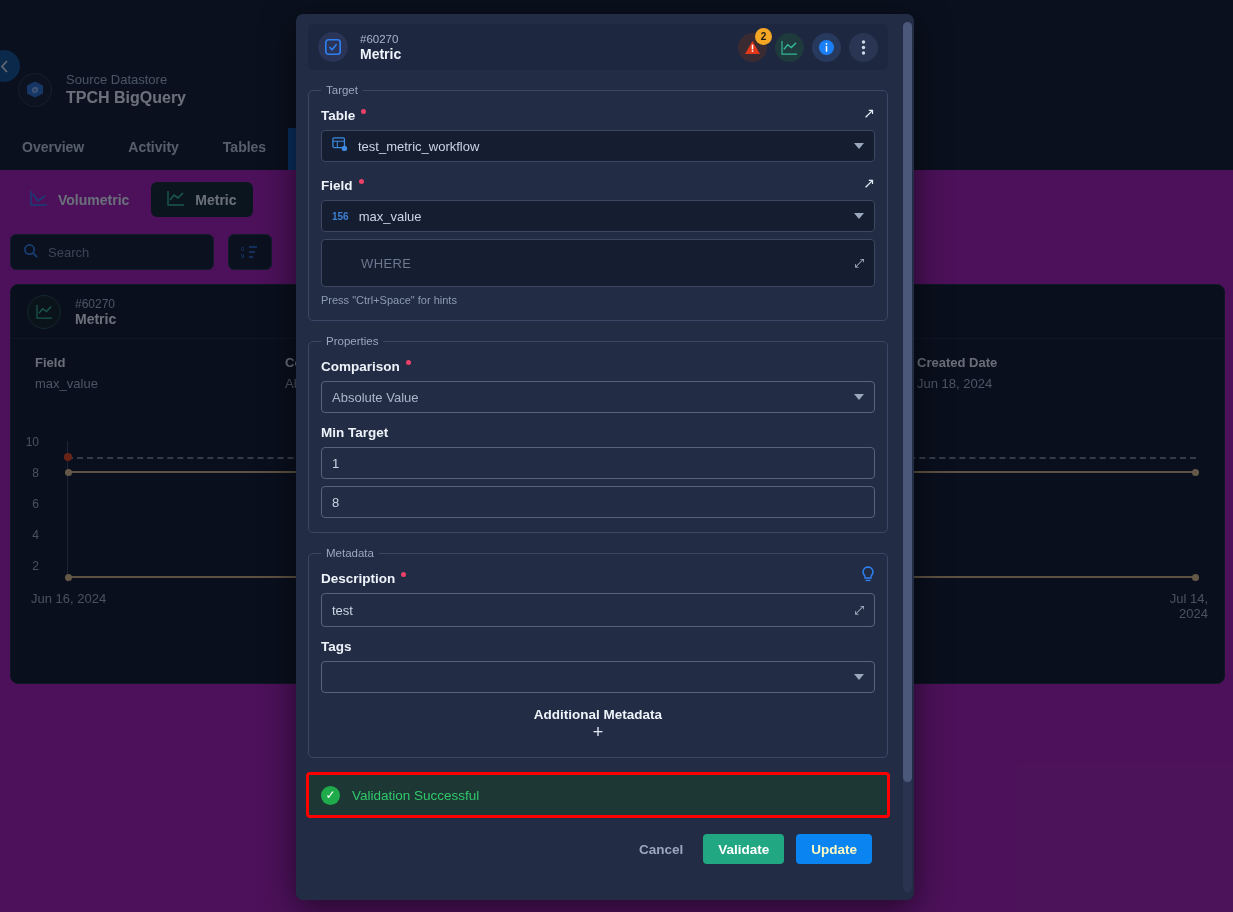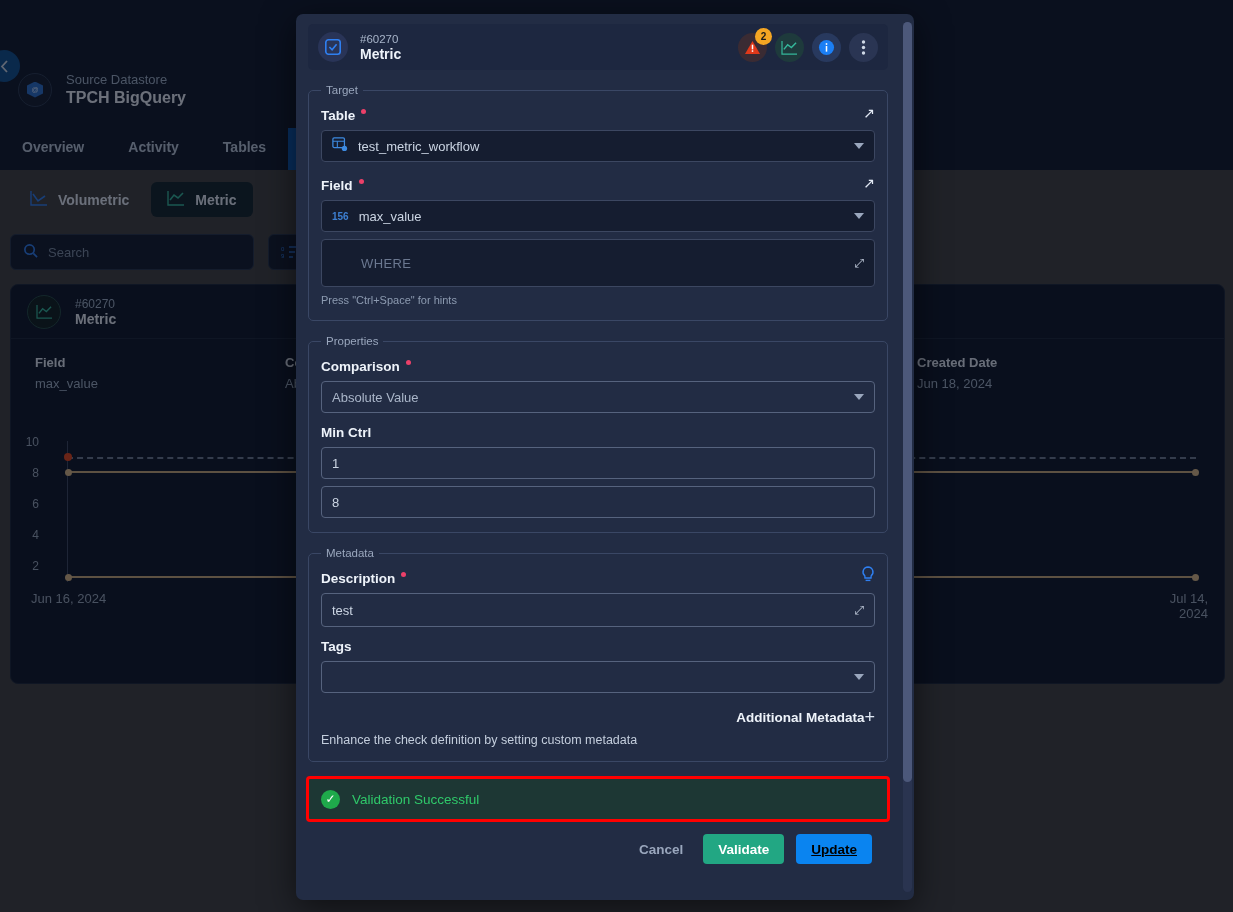--- a/index.html
+++ b/index.html
@@ -7,21 +7,21 @@
     width: 1233px; height: 912px;
     background: #0e1525;
     font-family: "Liberation Sans", sans-serif;
     overflow: hidden;
     position: relative;
   }
 
   
   #bg-page {
     position: absolute; inset: 0;
-    background: #404040;
+    background: #a21caf;
   }
   .bg-header {
     position: absolute; top: 0; left: 0; width: 100%; height: 170px;
     background: #101a2c;
   }
   .back-btn {
     position: absolute; left: -12px; top: 50px;
     width: 32px; height: 32px; border-radius: 16px;
     background: #11508f;
     display: flex; align-items: center; justify-content: center;
@@ -41,21 +41,21 @@
   .bg-tabs { position: absolute; left: 0; top: 128px; display: flex; align-items: flex-end; height: 42px; }
   .bg-tab { padding: 11px 22px; color: #b9c6d8; font-size: 14px; height: 42px; font-weight: bold; }
   .bg-tab.active { background: #0d5cb6; color: #ffffff; }
 
   .subtabs { position: absolute; left: 14px; top: 182px; display: flex; gap: 6px; align-items: center; }
   .subtab { display: flex; align-items: center; gap: 10px; padding: 8px 16px; border-radius: 6px; color: #e4ebf5; font-size: 14px; font-weight: bold;}
   .subtab.active { background: #12242b; }
 
   .bg-searchrow { position: absolute; left: 10px; top: 234px; display: flex; gap: 14px; }
   .bg-search {
-    width: 244px; height: 36px; border: 1px solid #26344a; border-radius: 6px;
+    width: 204px; height: 36px; border: 1px solid #26344a; border-radius: 6px;
     background: #121b2d; display: flex; align-items: center; gap: 10px; padding: 0 12px;
   }
   .bg-search .ph { color: #7d8da3; font-size: 13px; }
   .bg-filter { width: 44px; height: 36px; border: 1px solid #26344a; border-radius: 6px; background:#121b2d; display:flex;align-items:center;justify-content:center;}
 
   .bg-card {
     position: absolute; left: 10px; top: 284px; width: 1215px; height: 400px;
     border: 1px solid #1c2739; border-radius: 8px; background: #0f1828;
   }
   .bg-card-head { height: 54px; border-bottom: 1px solid #1c2739; display:flex; align-items:center; gap: 14px; padding: 0 16px; }
@@ -130,38 +130,38 @@
   }
   .inp.dark { background: #151d30; border-color: #3c4761; }
   .inp .val { color: #cbd5e3; font-size: 13px; }
   .inp .ph { color: #6b7890; font-size: 13px; letter-spacing: .4px; }
   .caret { margin-left: auto; width:0;height:0;border-left:5px solid transparent;border-right:5px solid transparent;border-top:6px solid #9aa7bd; }
   .expand { margin-left: auto; color: #c3cddd; font-size: 12px; }
   .hint { color: #8d9bb1; font-size: 11px; margin-top: 7px; }
   .num-ico { color: #3d7fd1; font-size: 10px; font-weight: bold; }
   .bulb { color: #2f7ff0; font-size: 15px; }
 
-  .addmeta-row { display:flex; align-items:center; justify-content: flex-end; margin-top: 14px; }
+  .addmeta-row { display:flex; align-items:center; justify-content: space-between; margin-top: 14px; flex-direction: column; }
   .addmeta-t { color: #eef3fa; font-size: 13.5px; font-weight: bold; }
   .addmeta-s { color: #c4cedd; font-size: 12.5px; margin-top: 5px; }
   .plus { color: #dfe7f3; font-size: 18px; }
 
   .valbanner {
     margin: 14px 10px 0 10px; height: 46px; background: #1d3734;
     border: 3px solid #ff0000; border-radius: 4px;
     display: flex; align-items: center; gap: 12px; padding: 0 12px;
   }
   .vb-ico { width: 19px; height: 19px; border-radius: 10px; background: #1faa4b; display:flex;align-items:center;justify-content:center; color:#fff; font-size:12px;}
   .vb-txt { color: #2fc96a; font-size: 13.5px; }
 
   .m-foot { position: absolute; right: 28px; bottom: 36px; display: flex; align-items: center; gap: 12px; }
   .btn { height: 30px; border-radius: 4px; display:flex;align-items:center;justify-content:center; font-size: 13.5px; font-weight: bold;}
   .btn-cancel { color: #9aa7bd; background: transparent; padding: 0 8px; }
   .btn-validate { background: #22a783; color: #fff; padding: 0 15px; }
-  .btn-update { background: #0a84f0; color: #000000; padding: 0 15px; text-decoration: underline; }
+  .btn-update { background: #0a84f0; color: #fef9c3; padding: 0 15px; }
 
   .m-scroll { position: absolute; right: 2px; top: 8px; width: 9px; height: 870px; }
   .m-scroll-track { position:absolute; inset:0; background: #2a3450; border-radius: 5px;}
   .m-scroll-thumb { position: absolute; top: 0; left: 0; width: 9px; height: 760px; background: #4c587a; border-radius: 5px; }
 </style>
 </head>
 <body>
 
 <div id="bg-page">
 
@@ -404,21 +404,21 @@
       <div class="flabel">
         <span>Comparison</span>
           <i class="req"></i>
       </div>
       <div class="inp">
         <span class="val" style="color:#aab6c9;">Absolute Value</span>
         <span class="caret"></span>
       </div>
 
       <div class="flabel" style="margin-top:12px;">
-        <span>Min Ctrl</span>
+        <span>Min Target</span>
       </div>
       <div class="inp">
         <span class="val">1</span>
       </div>
 
       <div class="inp">
         <span class="val">8</span>
       </div>
     </fieldset>
 
@@ -447,21 +447,20 @@
       </div>
       <div class="inp">
         <span class="val"></span>
         <span class="caret"></span>
       </div>
 
       <div class="addmeta-row">
         <span class="addmeta-t">Additional Metadata</span>
         <span class="plus">+</span>
       </div>
-      <div class="addmeta-s">Enhance the check definition by setting custom metadata</div>
     </fieldset>
 
     <div class="valbanner">
       <span class="vb-ico">✓</span>
       <span class="vb-txt">Validation Successful</span>
     </div>
 
     <div class="m-foot">
       <div class="btn btn-cancel">Cancel</div>
       <div class="btn btn-validate">Validate</div>

